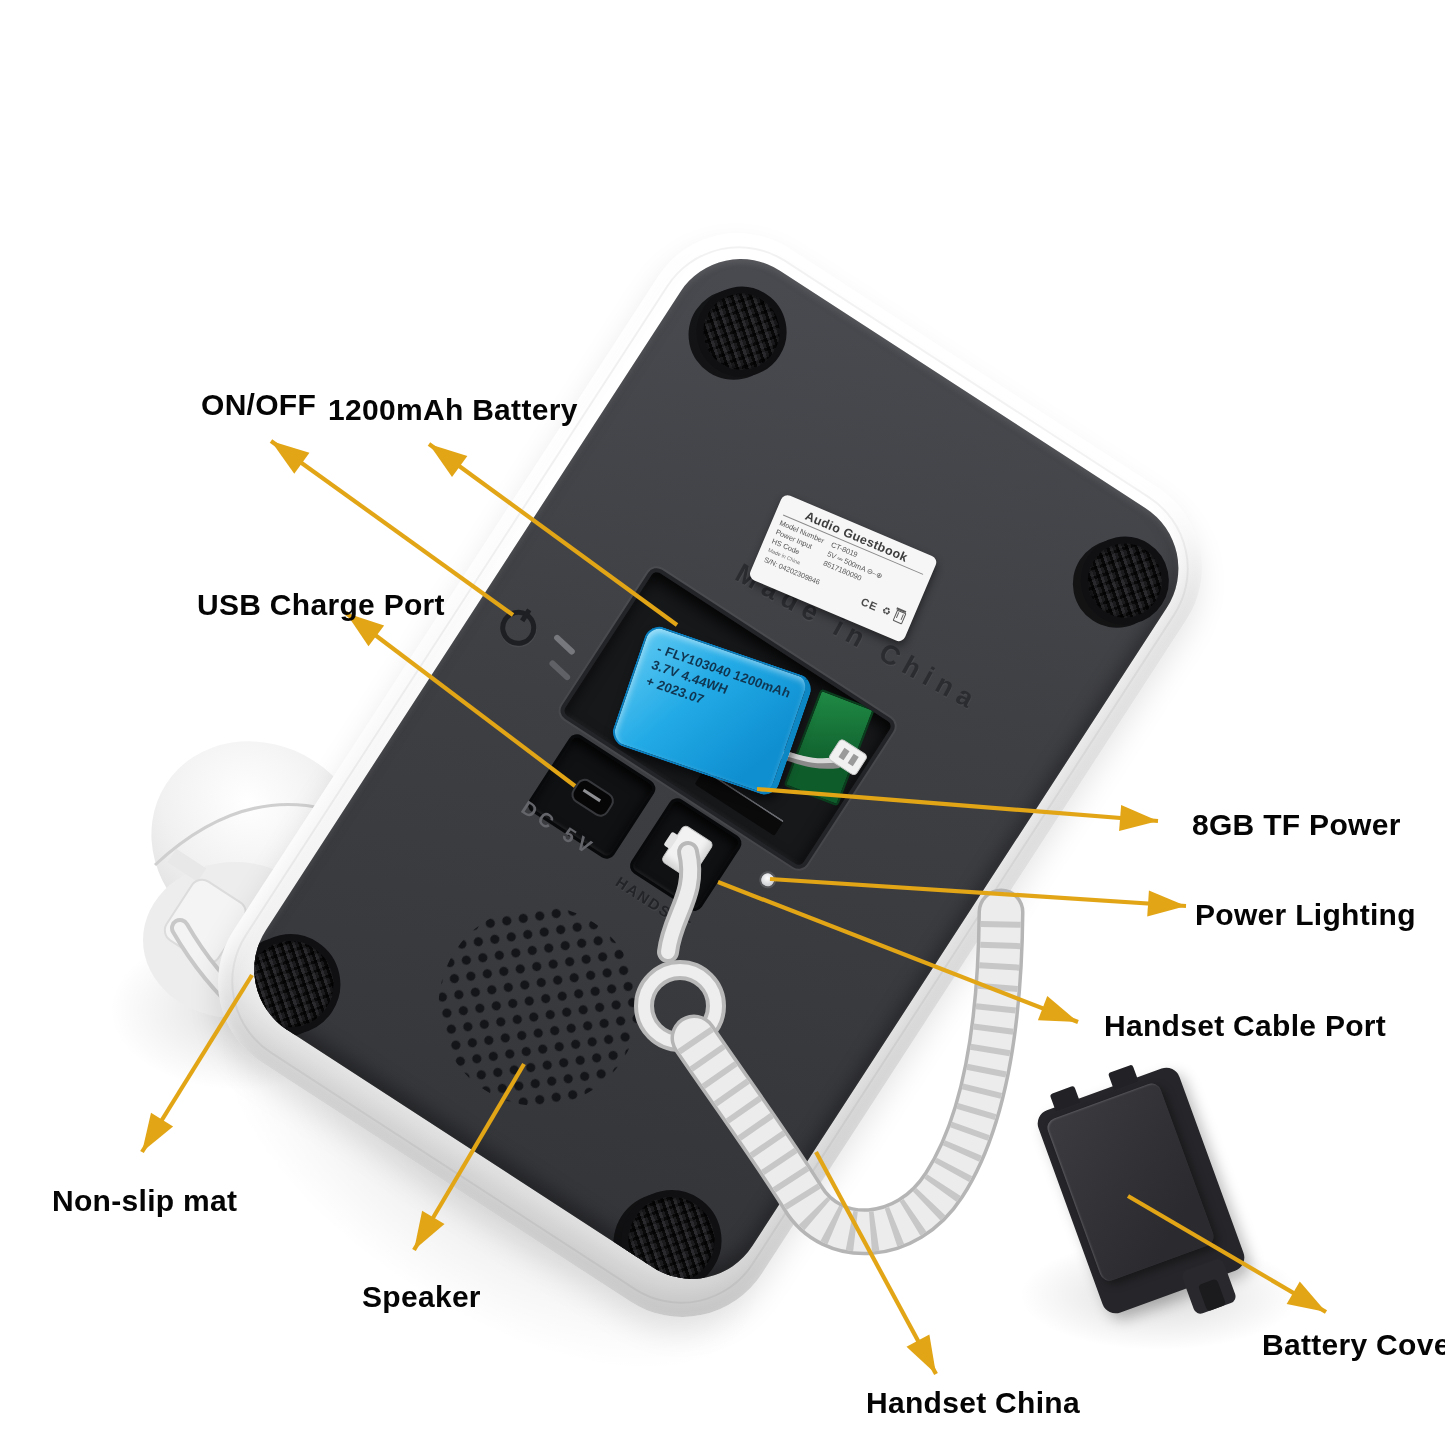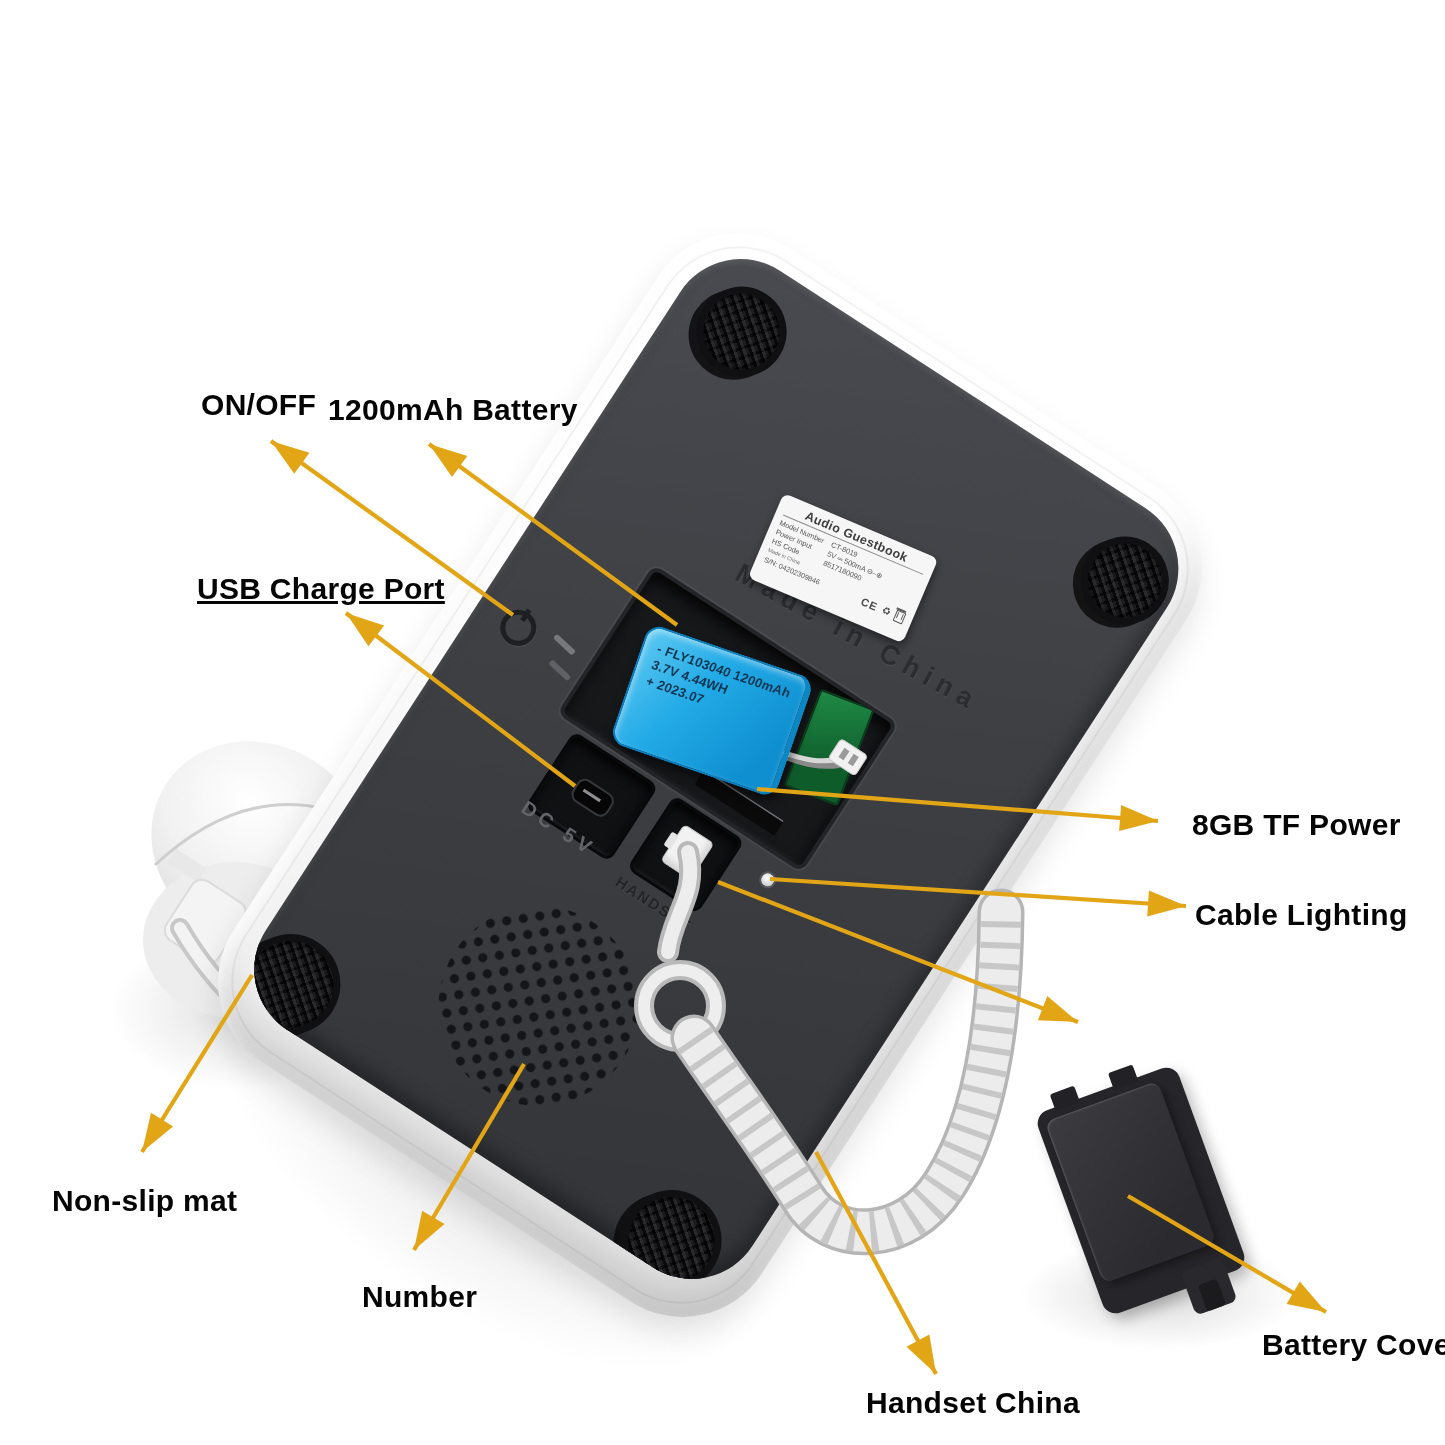--- a/index.html
+++ b/index.html
@@ -261,20 +261,21 @@
       <line x1="718" y1="882" x2="1078" y2="1022" marker-end="url(#ah)"></line>
       <line x1="252" y1="975" x2="142" y2="1152" marker-end="url(#ah)"></line>
       <line x1="524" y1="1064" x2="414" y2="1250" marker-end="url(#ah)"></line>
       <line x1="816" y1="1152" x2="936" y2="1374" marker-end="url(#ah)"></line>
       <line x1="1128" y1="1196" x2="1326" y2="1312" marker-end="url(#ah)"></line>
     </g>
   </svg>
 
   <div class="ann" style="left:201px;top:388px;">ON/OFF</div>
   <div class="ann" style="left:328px;top:393px;">1200mAh Battery</div>
-  <div class="ann" style="left:197px;top:572px;text-decoration:underline;">USB Charge Port</div>
+  <div class="ann" style="left:197px;top:588px;">USB Charge Port</div>
   <div class="ann" style="left:1192px;top:808px;">8GB TF Power</div>
-  <div class="ann" style="left:1195px;top:898px;">Cable Lighting</div>
+  <div class="ann" style="left:1195px;top:898px;">Power Lighting</div>
+  <div class="ann" style="left:1104px;top:1009px;">Handset Cable Port</div>
   <div class="ann" style="left:52px;top:1184px;">Non-slip mat</div>
-  <div class="ann" style="left:362px;top:1280px;">Number</div>
+  <div class="ann" style="left:362px;top:1280px;">Speaker</div>
   <div class="ann" style="left:866px;top:1386px;">Handset China</div>
   <div class="ann" style="left:1262px;top:1328px;">Battery Cover</div>
 </div>
 
 </body></html>

